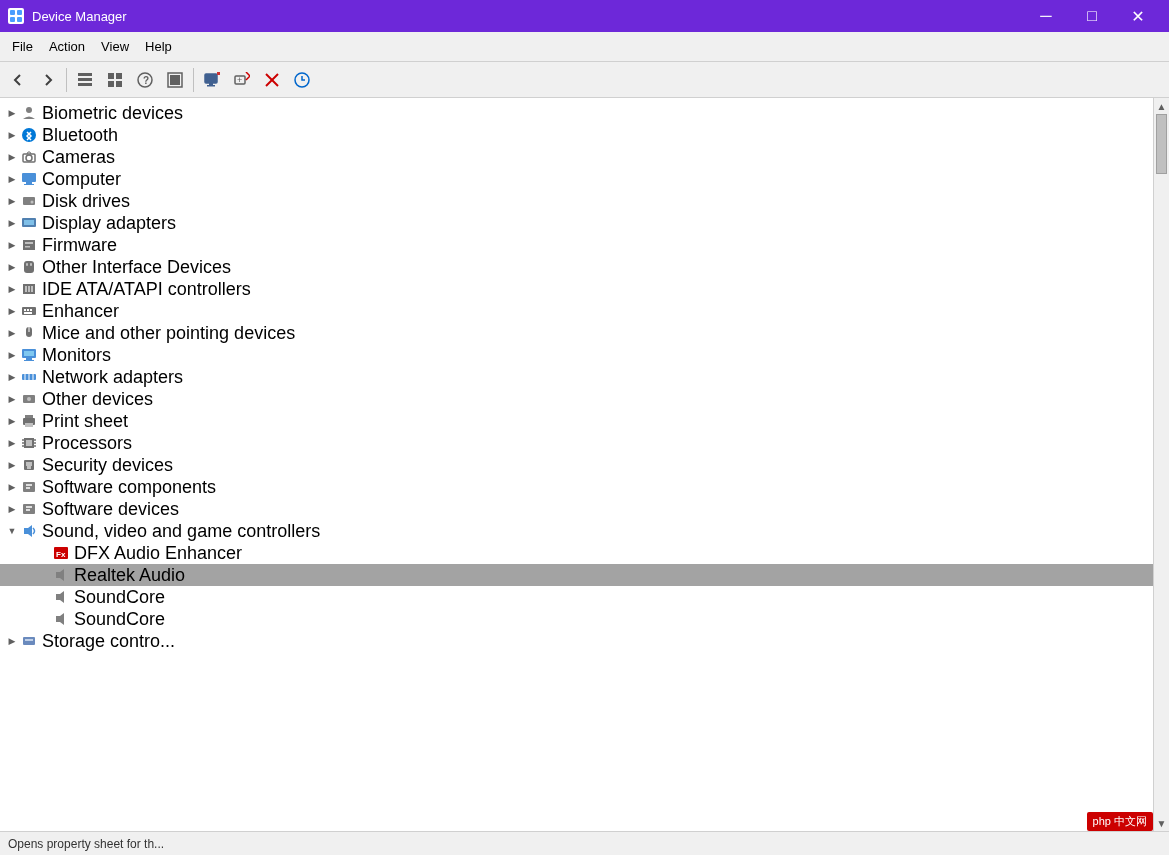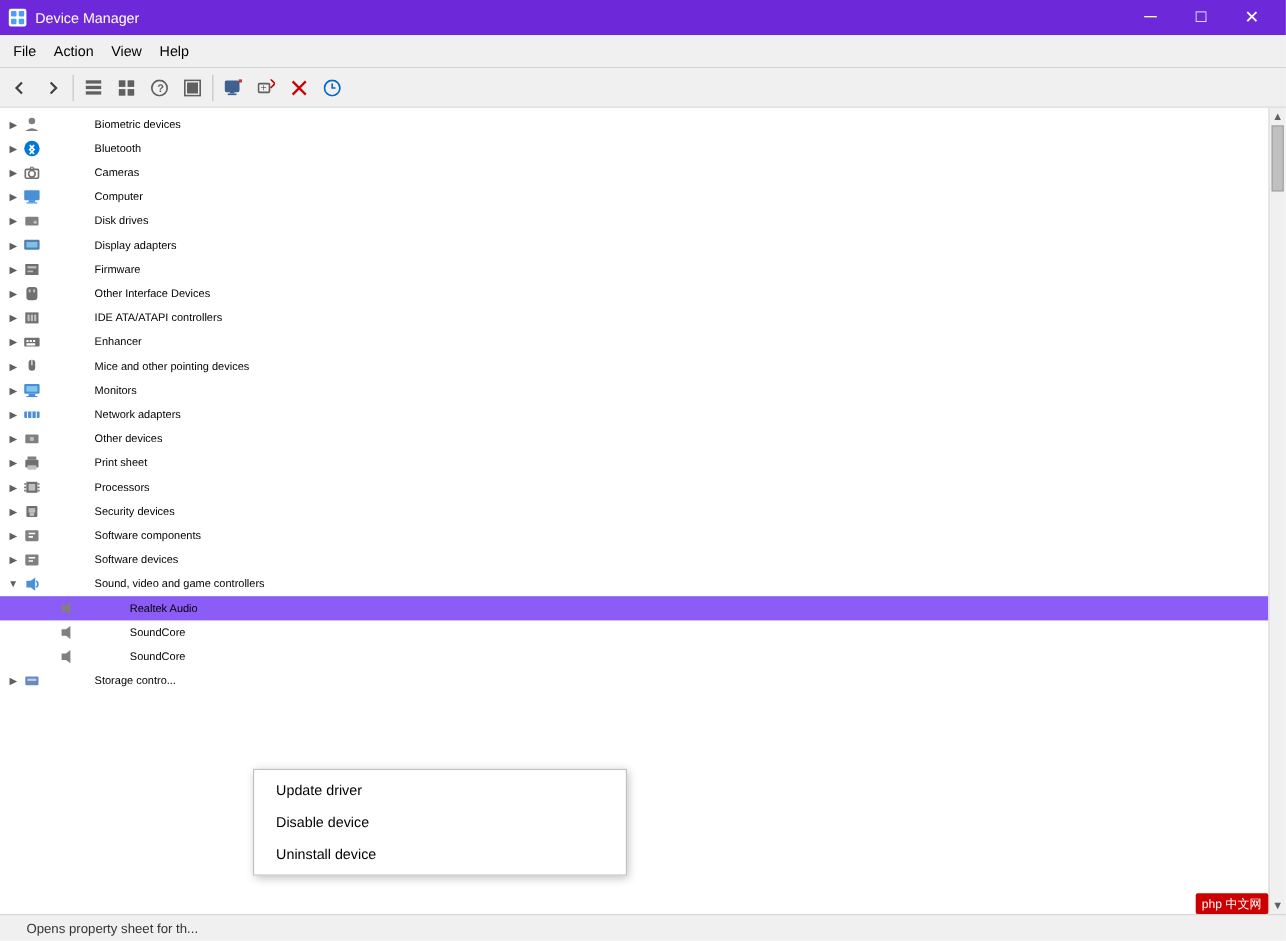--- a/index.html
+++ b/index.html
@@ -104,33 +104,33 @@
       white-space: nowrap;
     }
     .tree-expander {
       width: 16px; height: 16px; display: inline-flex; align-items: center; justify-content: center;
       font-size: 9px; color: #606060; flex-shrink: 0;
     }
     .tree-item-icon {
       width: 18px; height: 18px; margin-right: 4px; flex-shrink: 0;
       display: inline-flex; align-items: center; justify-content: center; font-size: 14px;
     }
-    .tree-item-label { font-size: 10px; margin-left: 44px; }
+    .tree-item-label { font-size: 18px; }
 
     
     .tree-sub-item {
       display: flex;
       align-items: center;
       height: 22px;
       padding: 0 4px;
       padding-left: 36px;
       cursor: pointer;
       white-space: nowrap;
     }
-    .tree-sub-item.highlighted { background: #8b5cf6; }
+    .tree-sub-item.highlighted { background: #a3a3a3; }
 
     
     .context-menu {
       position: absolute;
       left: 230px;
       top: 601px;
       background: white;
       border: 1px solid #c0c0c0;
       box-shadow: 2px 2px 8px rgba(0,0,0,0.25);
       width: 340px;
@@ -143,21 +143,21 @@
       font-size: 13px;
     }
 
     
     .status-bar {
       height: 24px;
       background: #f0f0f0;
       border-top: 1px solid #d0d0d0;
       display: flex;
       align-items: center;
-      padding: 0 24px;
+      padding: 0 8px;
       font-size: 12px;
       color: #333;
     }
 
     
     .watermark {
       position: absolute;
       bottom: 24px;
       right: 16px;
       background: #cc0000;
@@ -505,20 +505,30 @@
       <span class="tree-expander">▼</span>
       <span class="tree-item-icon">
         <svg width="16" height="16" viewBox="0 0 16 16">
           <polygon points="3,5 7,5 11,2 11,14 7,11 3,11" fill="#4a90d9"></polygon>
           <path d="M12 5 Q15 8 12 11" stroke="#4a90d9" stroke-width="1.5" fill="none"></path>
         </svg>
       </span>
       <span class="tree-item-label">Sound, video and game controllers</span>
     </div>
 
+    <div class="tree-sub-item">
+      <span class="tree-expander" style="width:16px;display:inline-block;"></span>
+      <span class="tree-item-icon" style="width:18px;height:16px;margin-right:4px;display:inline-flex;align-items:center;">
+        <svg width="16" height="16" viewBox="0 0 16 16">
+          <rect x="1" y="2" width="14" height="12" rx="1" fill="#cc0000"></rect>
+          <text x="3" y="12" font-size="8" fill="white" font-weight="bold">Fx</text>
+        </svg>
+      </span>
+      <span class="tree-item-label">DFX Audio Enhancer</span>
+    </div>
 
 
     <div class="tree-sub-item highlighted">
       <span style="width:16px;display:inline-block;"></span>
       <span class="tree-item-icon" style="width:18px;height:16px;margin-right:4px;display:inline-flex;align-items:center;">
         <svg width="16" height="16" viewBox="0 0 16 16">
           <polygon points="3,5 7,5 11,2 11,14 7,11 3,11" fill="#808080"></polygon>
         </svg>
       </span>
       <span class="tree-item-label">Realtek Audio</span>
@@ -548,25 +558,20 @@
       <span class="tree-expander">▶</span>
       <span class="tree-item-icon">
         <svg width="16" height="16" viewBox="0 0 16 16">
           <rect x="2" y="4" width="12" height="8" fill="#6a8abd" rx="1"></rect>
           <rect x="4" y="6" width="8" height="2" fill="#c0d0e8"></rect>
         </svg>
       </span>
       <span class="tree-item-label">Storage contro...</span>
     </div>
 
-    <div class="context-menu">
-      <div class="context-menu-item">Update driver</div>
-      <div class="context-menu-item">Disable device</div>
-      <div class="context-menu-item">Uninstall device</div>
-    </div>
 
   </div>
 
   <div class="scrollbar-track">
     <div class="scrollbar-arrow">▲</div>
     <div class="scrollbar-thumb-area">
       <div class="scrollbar-thumb"></div>
     </div>
     <div class="scrollbar-arrow">▼</div>
   </div>

